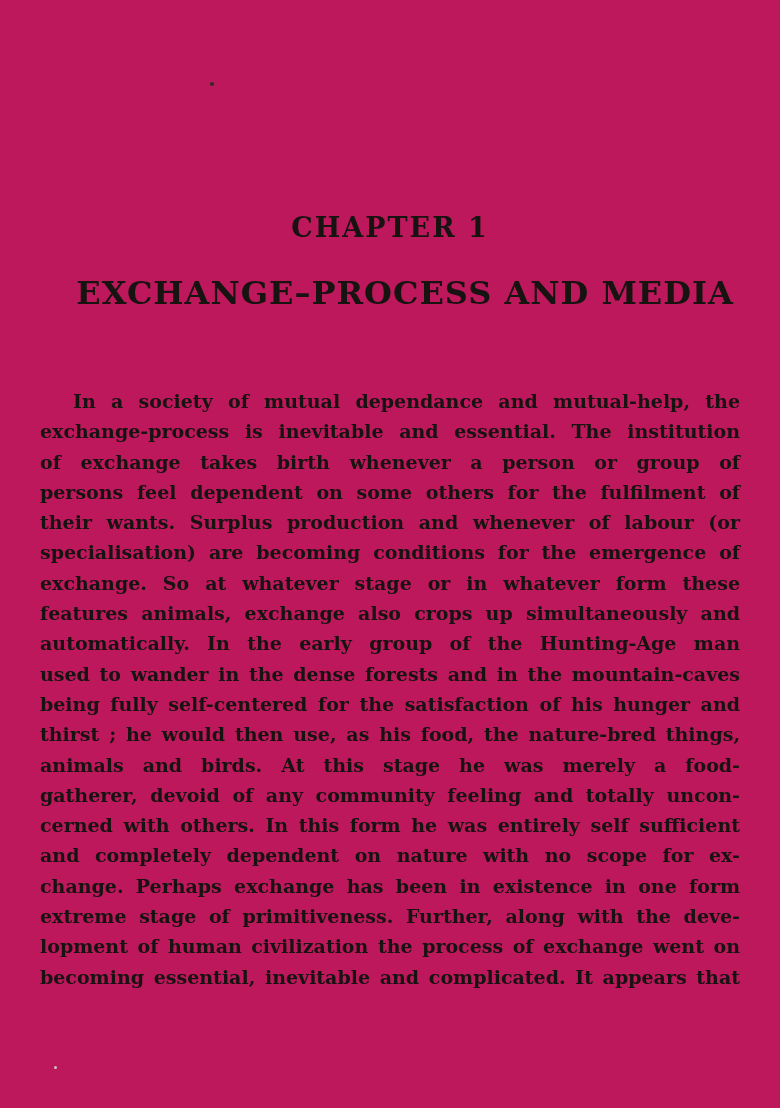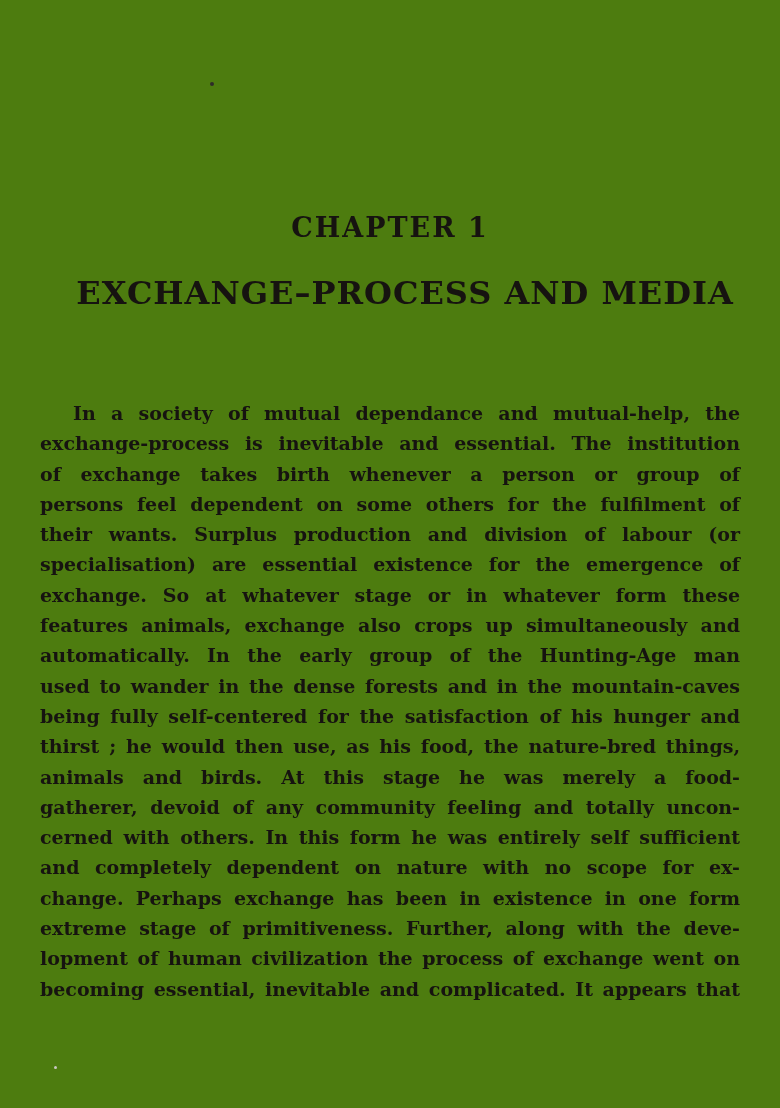--- a/index.html
+++ b/index.html
@@ -4,21 +4,21 @@
 <style>
   html, body {
     margin: 0;
     padding: 0;
     background: #ffffff;
   }
   .page {
     position: relative;
     width: 780px;
     height: 1108px;
-    background: #4d7c0f;
+    background: #be185d;
     overflow: hidden;
     font-family: "DejaVu Serif", "Liberation Serif", serif;
     color: #161310;
   }
   .chapter-heading {
     position: absolute;
     top: 212px;
     left: 0;
     width: 100%;
     text-align: center;
@@ -39,21 +39,20 @@
     line-height: 1.2;
   }
   .body-text {
     position: absolute;
     top: 386px;
     left: 40px;
     width: 700px;
     font-size: 19px;
     font-weight: bold;
     line-height: 30.3px;
-    margin-top: 12px;
   }
   .text-line {
     text-align: justify;
     text-align-last: justify;
     height: 30.3px;
     overflow: visible;
   }
   .text-line.indent {
     text-indent: 33px;
   }
@@ -85,22 +84,22 @@
 
   <div class="chapter-heading">CHAPTER 1</div>
 
   <div class="page-title">EXCHANGE–PROCESS AND MEDIA</div>
 
   <div class="body-text">
     <div class="text-line indent">In a society of mutual dependance and mutual-help, the</div>
     <div class="text-line">exchange-process is inevitable and essential. The institution</div>
     <div class="text-line">of exchange takes birth whenever a person or group of</div>
     <div class="text-line">persons feel dependent on some others for the fulfilment of</div>
-    <div class="text-line">their wants. Surplus production and division of labour (or</div>
-    <div class="text-line">specialisation) are essential existence for the emergence of</div>
+    <div class="text-line">their wants. Surplus production and whenever of labour (or</div>
+    <div class="text-line">specialisation) are becoming conditions for the emergence of</div>
     <div class="text-line">exchange. So at whatever stage or in whatever form these</div>
     <div class="text-line">features animals, exchange also crops up simultaneously and</div>
     <div class="text-line">automatically. In the early group of the Hunting-Age man</div>
     <div class="text-line">used to wander in the dense forests and in the mountain-caves</div>
     <div class="text-line">being fully self-centered for the satisfaction of his hunger and</div>
     <div class="text-line">thirst ; he would then use, as his food, the nature-bred things,</div>
     <div class="text-line">animals and birds. At this stage he was merely a food-</div>
     <div class="text-line">gatherer, devoid of any community feeling and totally uncon-</div>
     <div class="text-line">cerned with others. In this form he was entirely self sufficient</div>
     <div class="text-line">and completely dependent on nature with no scope for ex-</div>

